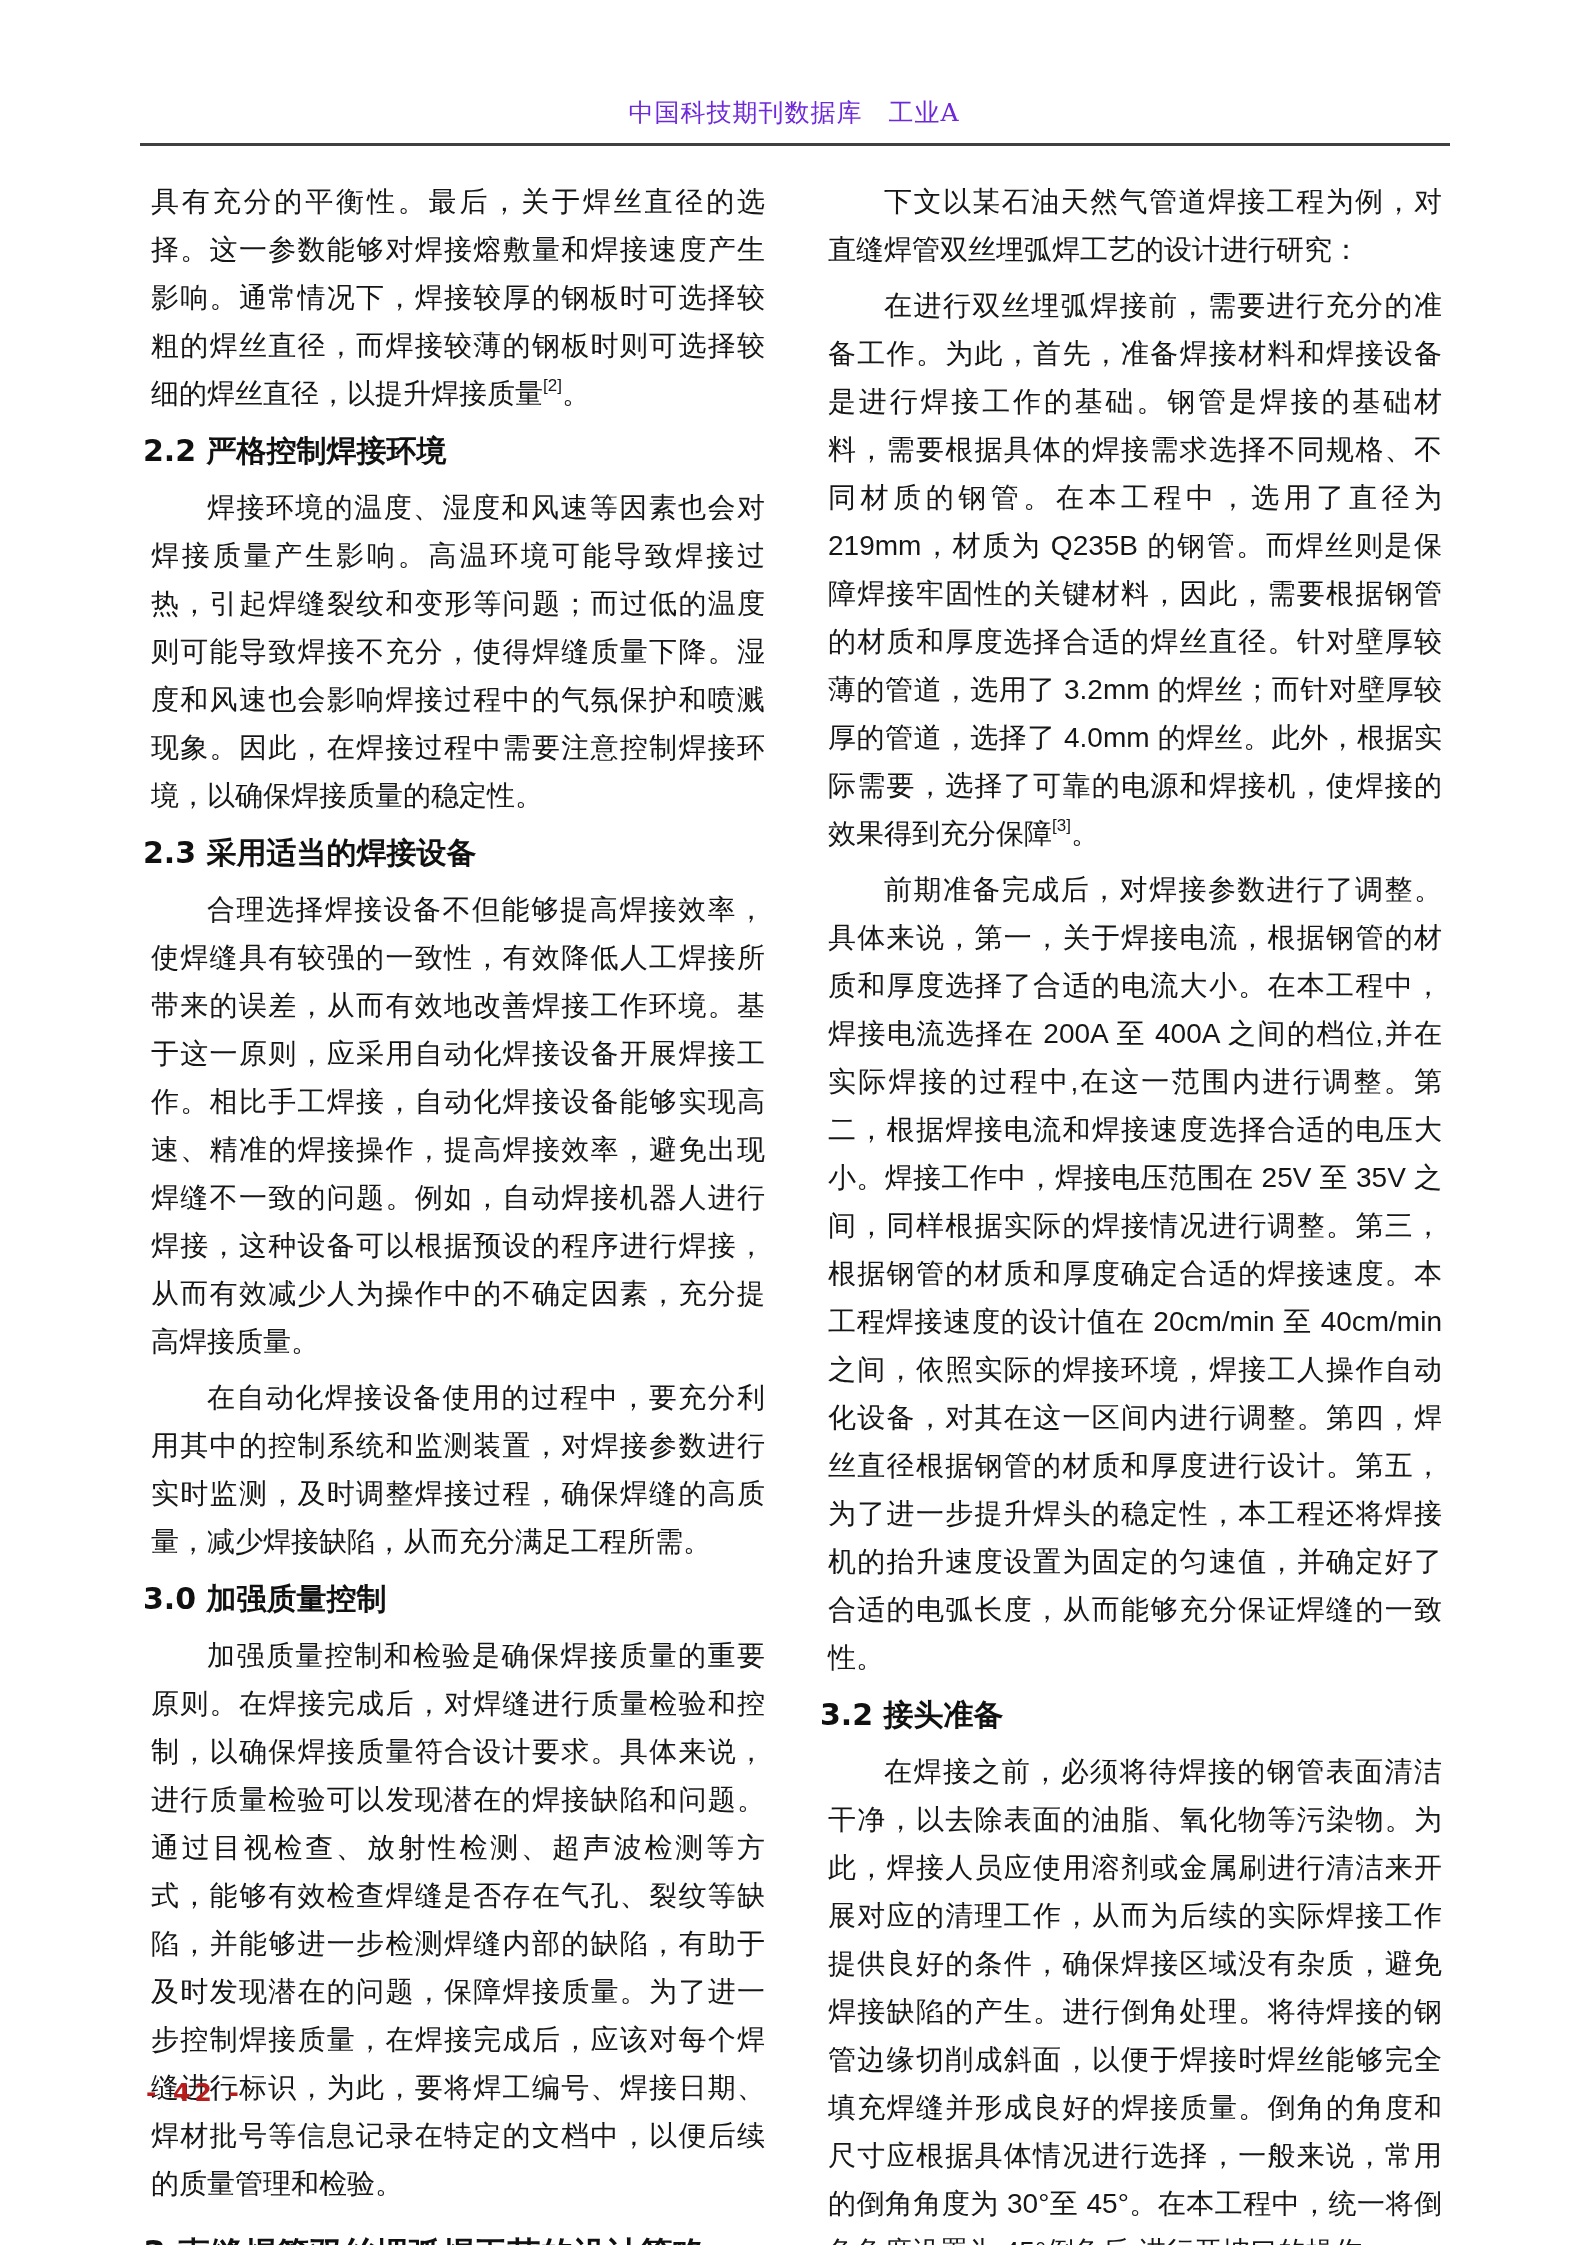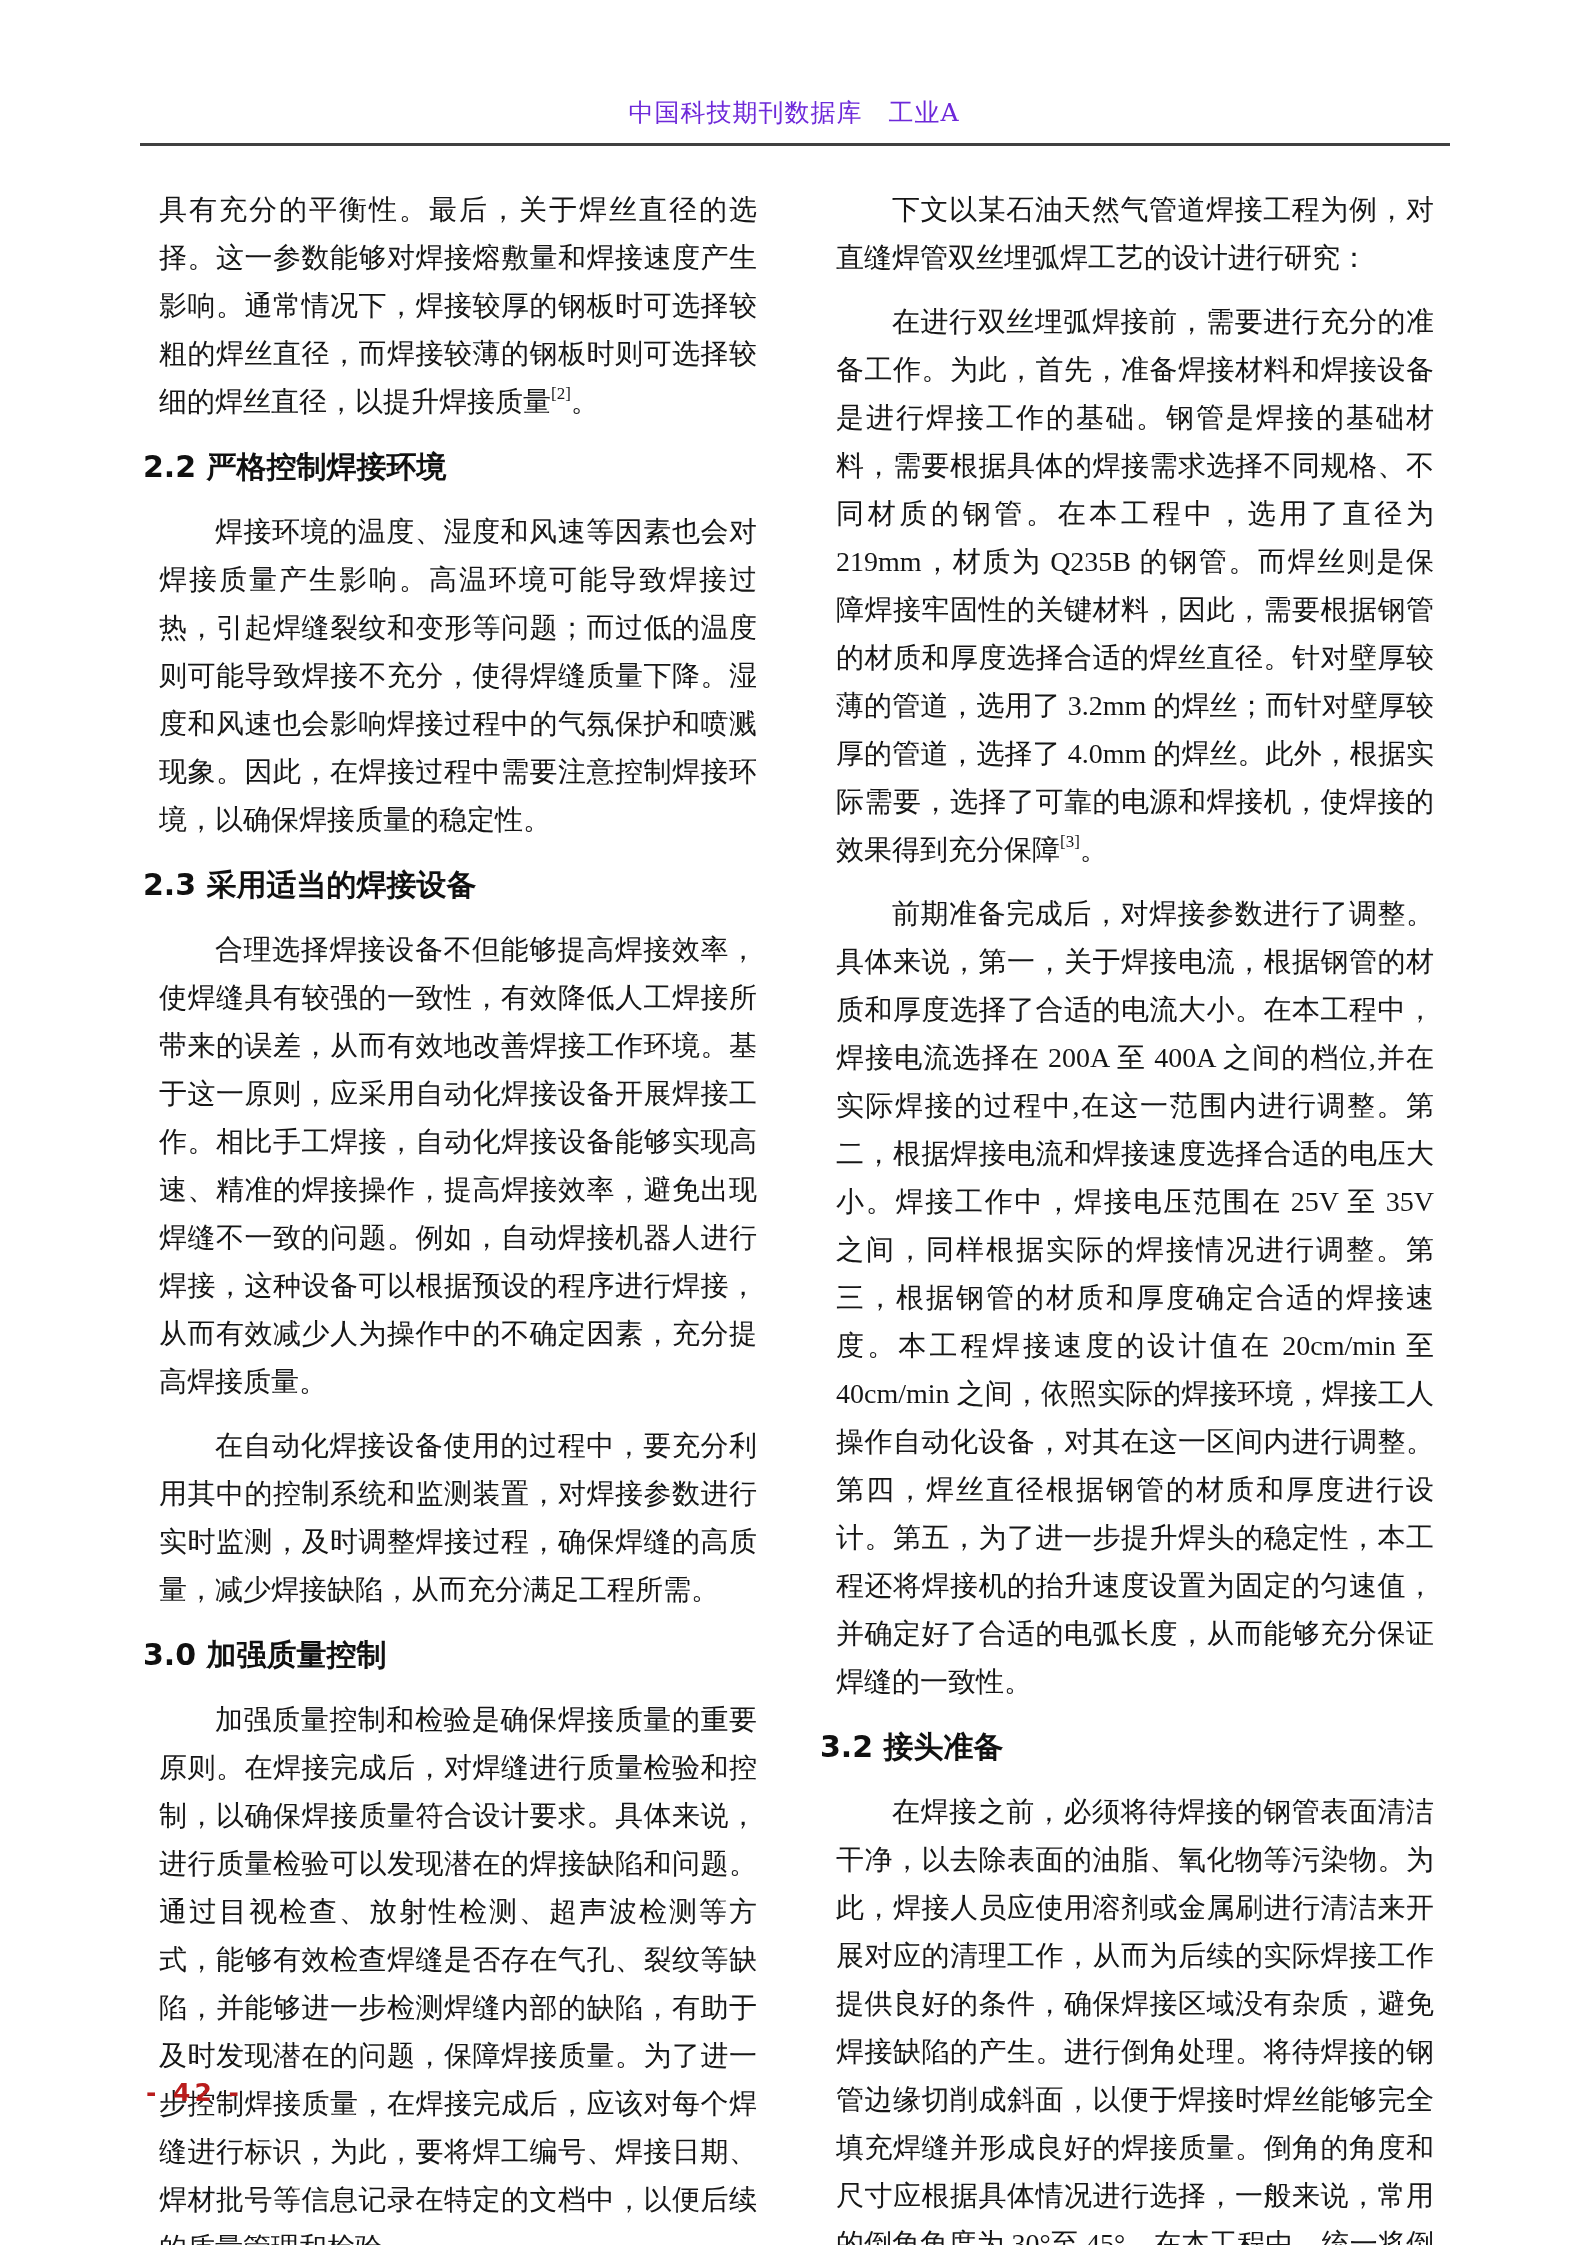--- a/index.html
+++ b/index.html
@@ -39,27 +39,27 @@
     top: 170px;
     left: 143px;
     width: 1307px;
     display: flex;
     gap: 47px;
   }
   .col {
     width: 630px;
   }
   .body-para {
-    margin: 16px;
+    margin: 8px;
     font-size: 28px;
     line-height: 48px;
     color: #161616;
     text-align: justify;
     text-indent: 2em;
-    font-family: Liberation Serif, serif;
+    font-family: Liberation Sans, sans-serif;
   }
   .body-para.no-indent {
     text-indent: 0;
   }
   .body-para sup {
     font-size: 17px;
     line-height: 0;
     vertical-align: 12px;
   }
   .sec-heading {

